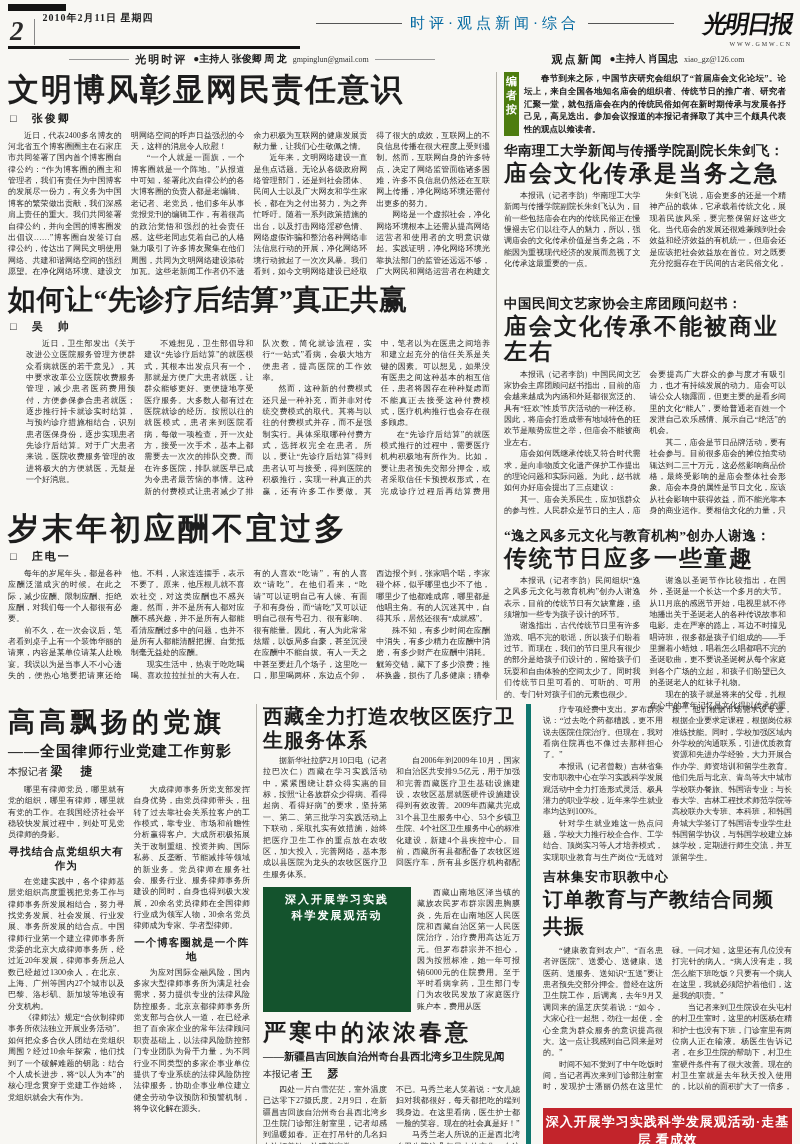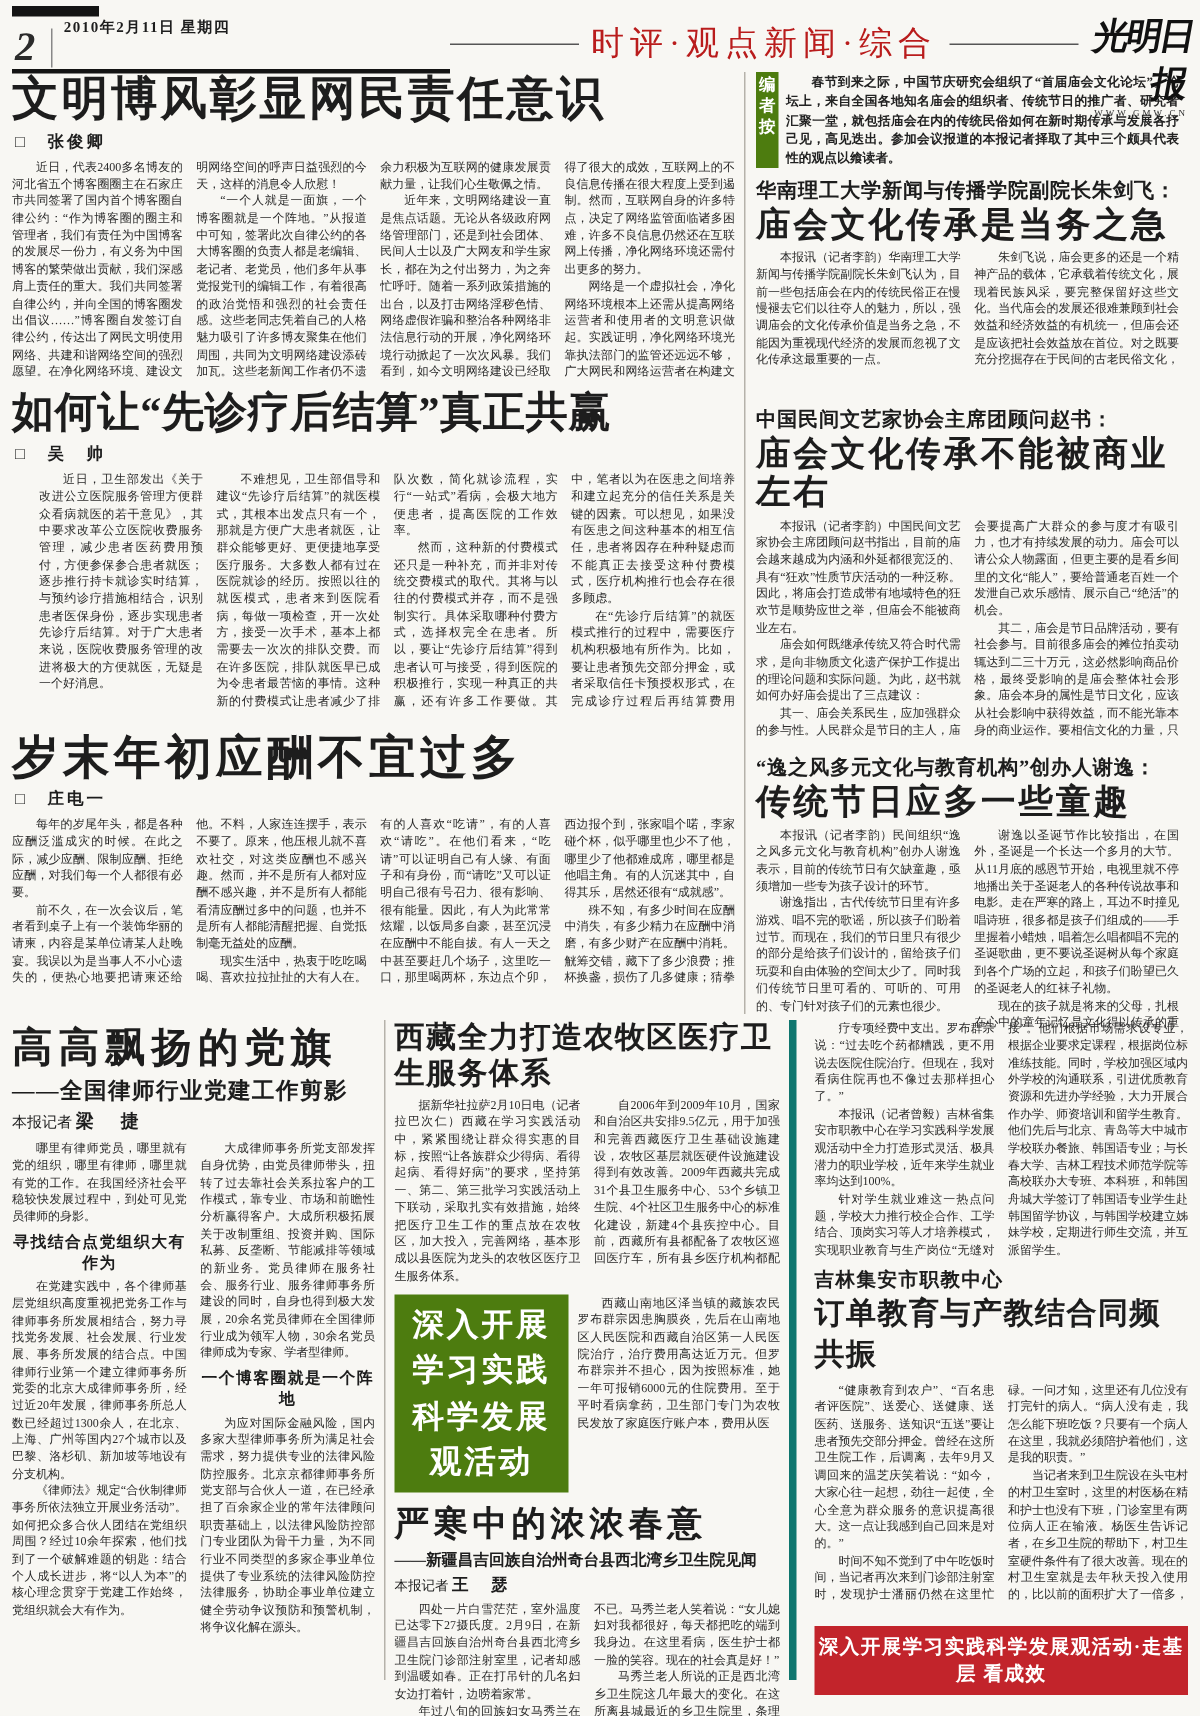--- a/index.html
+++ b/index.html
@@ -9,21 +9,21 @@
 
   
   .mast { display:flex; align-items:flex-start; height:44px; }
   .mast-left { width:300px; }
   .mast-left-bar { height:7px; background:#141414; width:58px; }
   .mast-left-row { display:flex; align-items:flex-end; border-bottom:3px solid #141414; padding:0 0 1px 2px; width:292px; }
   .pageno { font-size:27px; font-weight:bold; font-style:italic; line-height:0.95; color:#2b2b2b; padding-right:10px; border-right:1px solid #888; }
   .pagedate { font-size:10px; font-weight:bold; padding:0 0 20px 8px; letter-spacing:1px; }
   .mast-center { flex:1; display:flex; align-items:center; justify-content:center; gap:8px; padding-top:10px; }
   .hline { display:inline-block; height:1px; background:#555; width:86px; }
-  .section-title { font-size:22px; letter-spacing:4px; color:#b91c1c; font-weight:500; white-space:nowrap; }
+  .section-title { font-size:15px; letter-spacing:4px; color:#0369a1; font-weight:500; white-space:nowrap; }
   .mast-brand { width:110px; text-align:right; padding-top:4px; }
   .brand-name { font-size:24px; font-weight:900; transform:skewX(-10deg); letter-spacing:-2px; color:#111; }
   .brand-url { font-size:6px; letter-spacing:2px; color:#333; margin-top:1px; }
 
   
   .colheads { display:flex; height:18px; margin:2px 0 4px; }
   .colhead { display:flex; align-items:center; justify-content:center; gap:6px; font-size:10px; white-space:nowrap; }
   .colhead.left { width:488px; }
   .colhead.right { width:288px; margin-left:8px; }
   .ch-line { display:inline-block; height:1px; background:#999; width:60px; }
@@ -70,21 +70,21 @@
   .bl-title { font-size:27px; font-weight:bold; letter-spacing:4px; }
   .bl-sub { font-size:15px; font-weight:bold; margin:2px 0; letter-spacing:1px; }
   .bl-byline { font-size:10px; margin:2px 0 4px; }
   .bl-byline b { font-size:12px; letter-spacing:3px; }
   .h-bl { height:338px; }
   .cols2 h4 { font-size:10.5px; font-weight:bold; text-align:center; margin:4px 0 3px; letter-spacing:1px; }
 
   .bm-title { font-size:20px; font-weight:bold; line-height:1.2; letter-spacing:1px; margin-bottom:3px; }
   .h-bm1 { height:128px; }
   .bm-row { display:flex; gap:6px; margin:4px 0 5px; }
-  .redbox { background:#4d7c0f; color:#fff; font-size:21px; font-weight:bold; letter-spacing:2px; line-height:1.45; padding:5px 4px; white-space:pre-line; text-align:center; width:116px; }
+  .redbox { background:#14532d; color:#fff; font-size:11px; font-weight:bold; letter-spacing:2px; line-height:1.45; padding:5px 4px; white-space:pre-line; text-align:center; width:148px; }
   .bm-tail { flex:1; }
   .bm-tail p { text-indent:2em; }
   .bm2-title { font-size:23px; font-weight:bold; letter-spacing:3px; }
   .bm2-sub { font-size:10.5px; font-weight:bold; margin:2px 0; }
   .bm2-byline { font-size:9px; margin:1px 0 3px; }
   .bm2-byline b { font-size:11px; letter-spacing:2px; }
   .h-bm2 { height:110px; }
 
   .h-br1 { height:160px; }
   .br-head { margin:4px 0 5px; }
@@ -110,20 +110,34 @@
       <span class="hline"></span>
       <span class="section-title">时评·观点新闻·综合</span>
       <span class="hline"></span>
     </div>
     <div class="mast-brand">
       <div class="brand-name">光明日报</div>
       <div class="brand-url">WWW.GMW.CN</div>
     </div>
   </header>
 
+  <div class="colheads">
+    <div class="colhead left">
+      <span class="ch-line"></span>
+      <span class="ch-name">光明时评</span>
+      <span class="ch-host">●主持人 张俊卿 周 龙</span>
+      <span class="ch-mail">gmpinglun@gmail.com</span>
+      <span class="ch-line"></span>
+    </div>
+    <div class="colhead right">
+      <span class="ch-name">观点新闻</span>
+      <span class="ch-host">●主持人 肖国忠</span>
+      <span class="ch-mail">xiao_gz@126.com</span>
+    </div>
+  </div>
 
   <main class="top-grid">
 
     <section class="left-zone">
       <article class="art">
         <h2 class="art-title1">文明博风彰显网民责任意识</h2>
         <div class="byline">□　张俊卿</div>
         <div class="cols4 h-a1">
             <p>近日，代表2400多名博友的河北省五个博客圈圈主在石家庄市共同签署了国内首个博客圈自律公约：“作为博客圈的圈主和管理者，我们有责任为中国博客的发展尽一份力，有义务为中国博客的繁荣做出贡献，我们深感肩上责任的重大。我们共同签署自律公约，并向全国的博客圈发出倡议……”博客圈自发签订自律公约，传达出了网民文明使用网络、共建和谐网络空间的强烈愿望。在净化网络环境、建设文明网络空间的呼声日益强烈的今天，这样的消息令人欣慰！</p>
             <p>“一个人就是一面旗，一个博客圈就是一个阵地。”从报道中可知，签署此次自律公约的各大博客圈的负责人都是老编辑、老记者、老党员，他们多年从事党报党刊的编辑工作，有着很高的政治觉悟和强烈的社会责任感。这些老同志凭着自己的人格魅力吸引了许多博友聚集在他们周围，共同为文明网络建设添砖加瓦。这些老新闻工作者仍不遗余力积极为互联网的健康发展贡献力量，让我们心生敬佩之情。</p>

